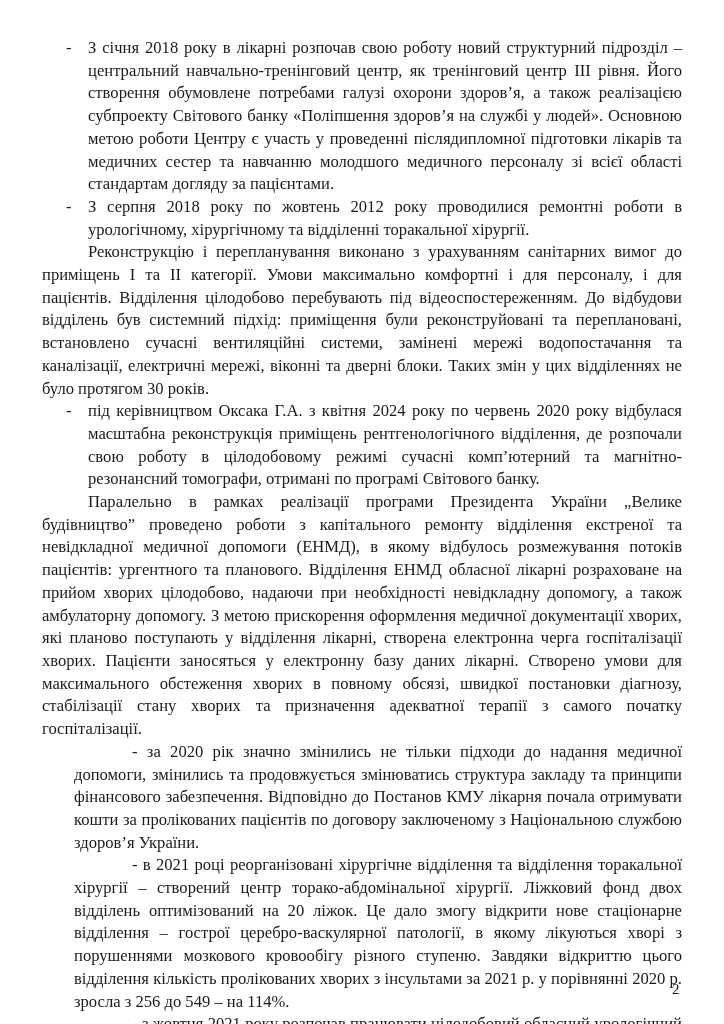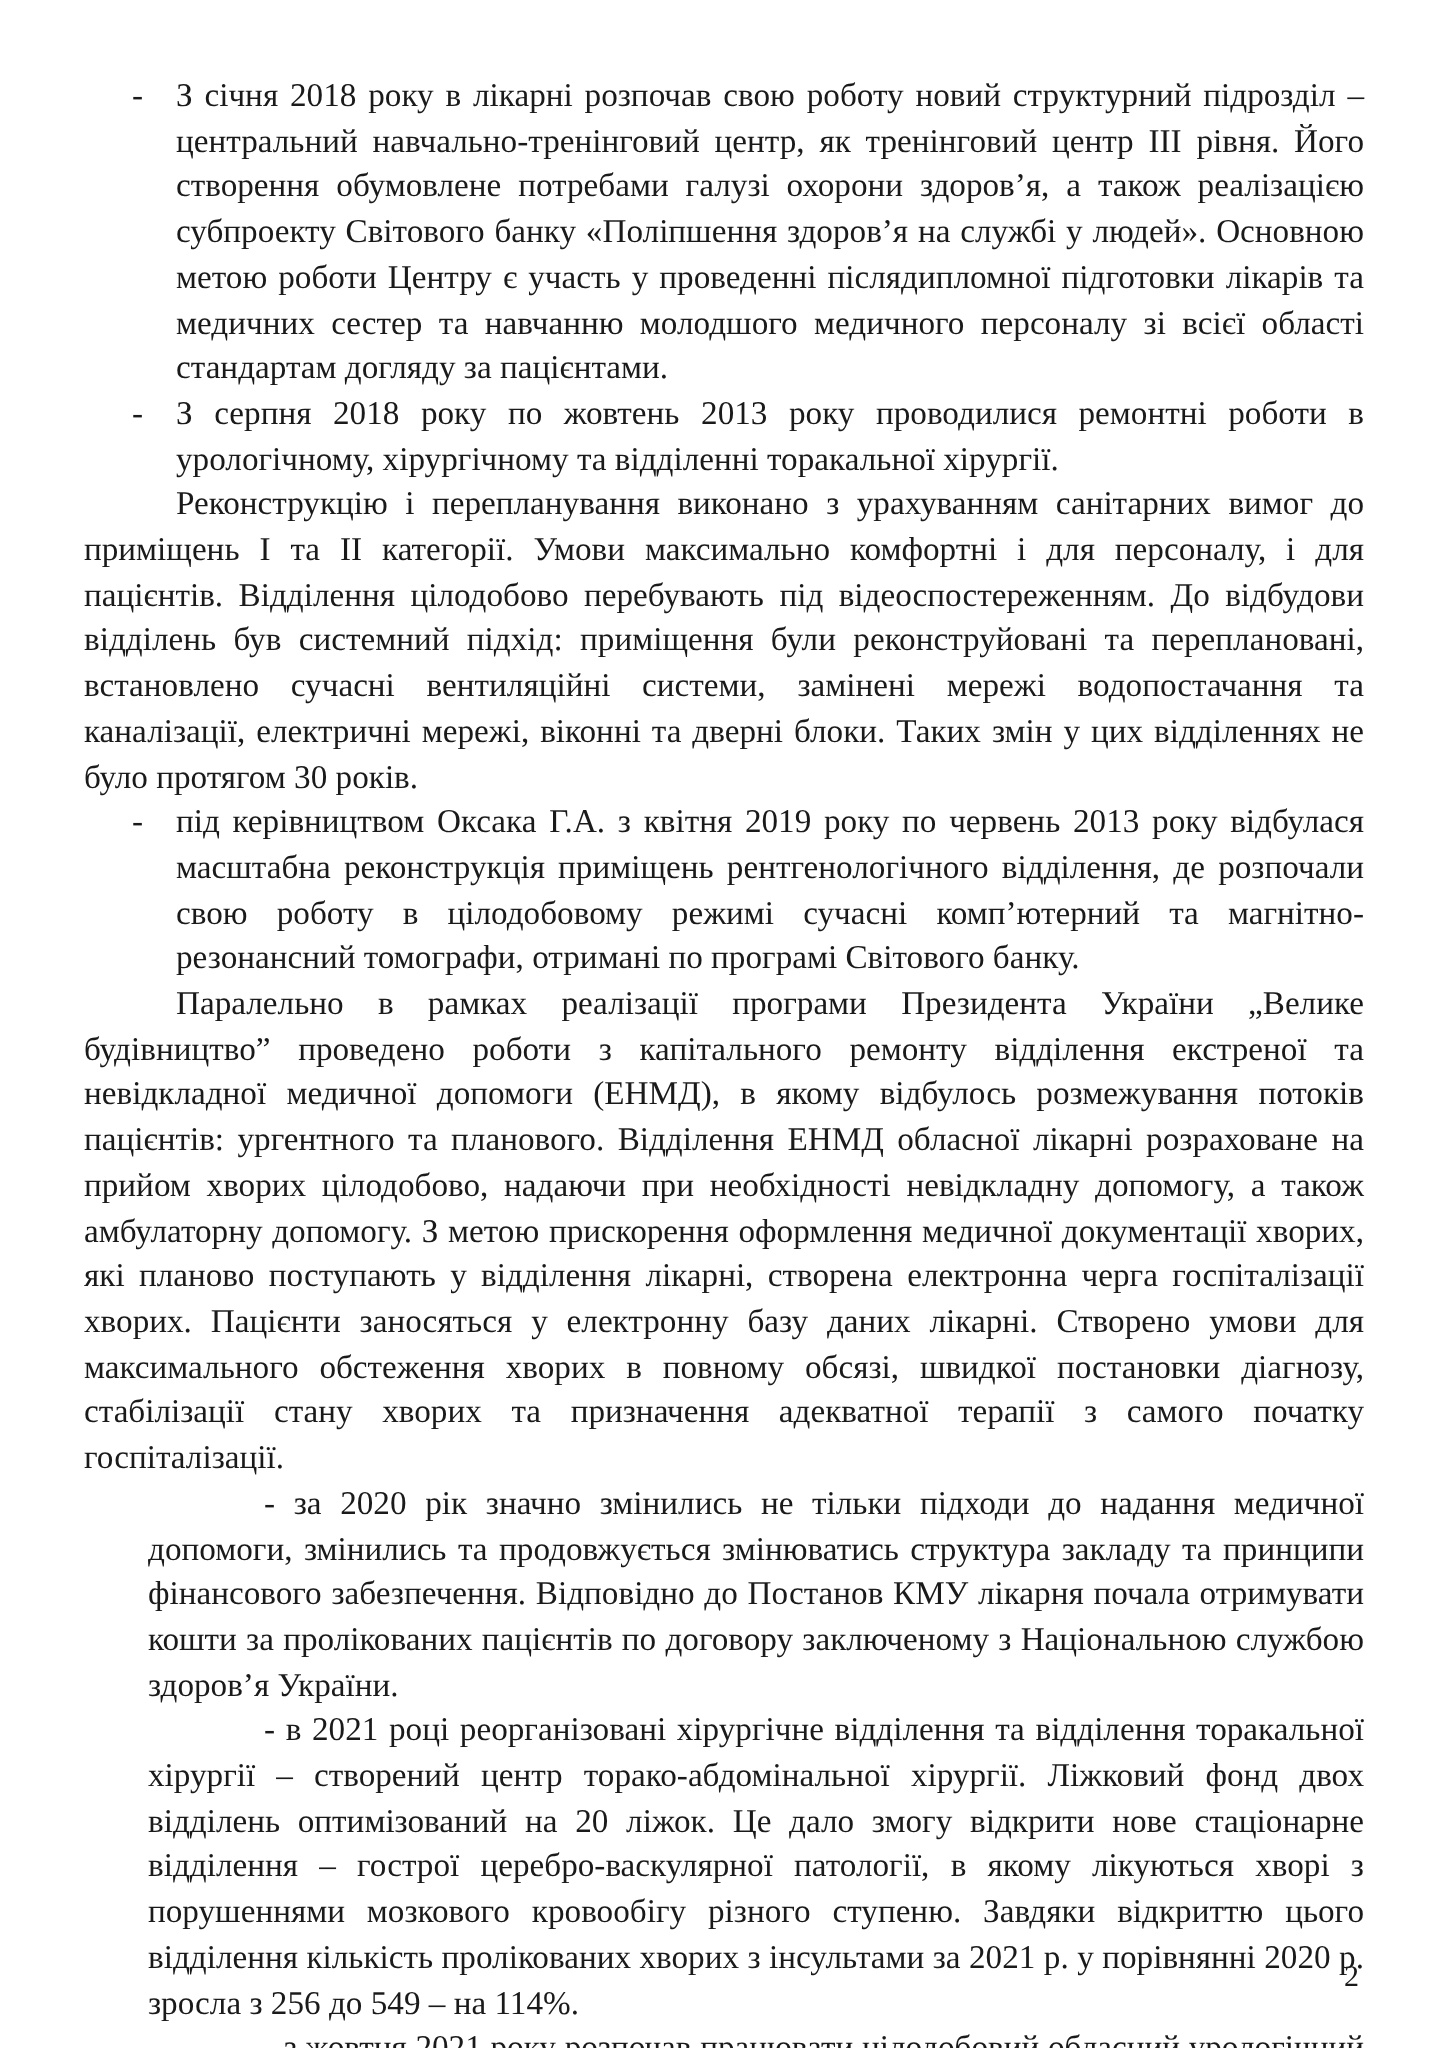--- a/index.html
+++ b/index.html
@@ -17,22 +17,22 @@
   .indent { text-indent: 46px; }
   .indent-dash { text-indent: 58px; margin-left: 32px; }
   .page-number { position: absolute; left: 672px; top: 978px; font-size: 15px; }
 </style>
 </head>
 <body>
 
 <div class="page">
   <div class="content">
     <p class="bullet"><span class="dash">-</span><span>З січня 2018  року  в лікарні розпочав свою роботу новий структурний підрозділ – центральний навчально-тренінговий центр, як тренінговий центр ІІІ рівня.  Його створення обумовлене потребами галузі охорони здоров’я, а також реалізацією субпроекту Світового банку «Поліпшення здоров’я на службі у людей». Основною метою роботи Центру є участь у проведенні післядипломної підготовки лікарів та медичних сестер та навчанню молодшого медичного персоналу зі всієї області стандартам догляду за пацієнтами.</span></p>
-    <p class="bullet"><span class="dash">-</span><span>З серпня 2018 року по жовтень 2013 року проводилися ремонтні роботи в урологічному, хірургічному та відділенні торакальної хірургії.</span></p>
+    <p class="bullet"><span class="dash">-</span><span>З серпня 2018 року по жовтень 2012 року проводилися ремонтні роботи в урологічному, хірургічному та відділенні торакальної хірургії.</span></p>
     <p class="indent">Реконструкцію і перепланування виконано з урахуванням санітарних вимог до приміщень І та ІІ категорії. Умови максимально комфортні і для персоналу, і для пацієнтів. Відділення цілодобово перебувають під відеоспостереженням. До відбудови відділень був системний підхід: приміщення були реконструйовані та переплановані, встановлено сучасні вентиляційні системи, замінені мережі водопостачання та каналізації, електричні мережі, віконні та дверні блоки.    Таких змін у цих відділеннях не було протягом 30 років.</p>
-    <p class="bullet"><span class="dash">-</span><span>під керівництвом Оксака Г.А. з квітня 2019 року по червень 2013 року відбулася масштабна реконструкція приміщень рентгенологічного відділення, де розпочали свою роботу в цілодобовому режимі  сучасні комп’ютерний та магнітно-резонансний томографи, отримані по програмі Світового банку.</span></p>
+    <p class="bullet"><span class="dash">-</span><span>під керівництвом Оксака Г.А. з квітня 2024 року по червень 2020 року відбулася масштабна реконструкція приміщень рентгенологічного відділення, де розпочали свою роботу в цілодобовому режимі  сучасні комп’ютерний та магнітно-резонансний томографи, отримані по програмі Світового банку.</span></p>
     <p class="indent">Паралельно в рамках реалізації програми Президента України „Велике будівництво” проведено роботи з капітального ремонту відділення екстреної та невідкладної медичної допомоги (ЕНМД), в якому відбулось розмежування потоків пацієнтів: ургентного та планового. Відділення ЕНМД обласної лікарні розраховане на прийом хворих цілодобово, надаючи при необхідності невідкладну допомогу, а також амбулаторну допомогу.  З метою прискорення оформлення медичної документації хворих, які планово поступають у відділення лікарні, створена електронна черга госпіталізації хворих. Пацієнти заносяться у електронну базу даних лікарні. Створено умови для максимального обстеження хворих в повному обсязі, швидкої постановки діагнозу, стабілізації стану хворих та призначення адекватної терапії з самого початку госпіталізації.</p>
     <p class="indent-dash">- за 2020 рік значно змінились не тільки підходи до надання медичної допомоги, змінились та продовжується змінюватись структура закладу та принципи фінансового забезпечення.  Відповідно до Постанов КМУ лікарня почала отримувати кошти за пролікованих пацієнтів по договору заключеному з Національною службою здоров’я України.</p>
     <p class="indent-dash">- в 2021 році реорганізовані хірургічне відділення та відділення торакальної хірургії – створений центр торако-абдомінальної хірургії. Ліжковий фонд двох відділень оптимізований на 20 ліжок. Це дало змогу відкрити нове стаціонарне відділення – гострої церебро-васкулярної патології, в якому лікуються хворі з порушеннями мозкового кровообігу різного ступеню. Завдяки відкриттю цього відділення  кількість пролікованих хворих з інсультами за 2021 р. у порівнянні 2020 р. зросла  з 256 до 549 – на 114%.</p>
     <p class="indent-dash">- з жовтня 2021 року розпочав працювати цілодобовий обласний урологічний центр, де хворим з гострою урологічною патологією надається своєчасне максимально ефективне лікування. Про доцільність створення центру свідчать такі дані: кількість</p>
   </div>
   <div class="page-number">2</div>
 </div>
 
 </body></html>

